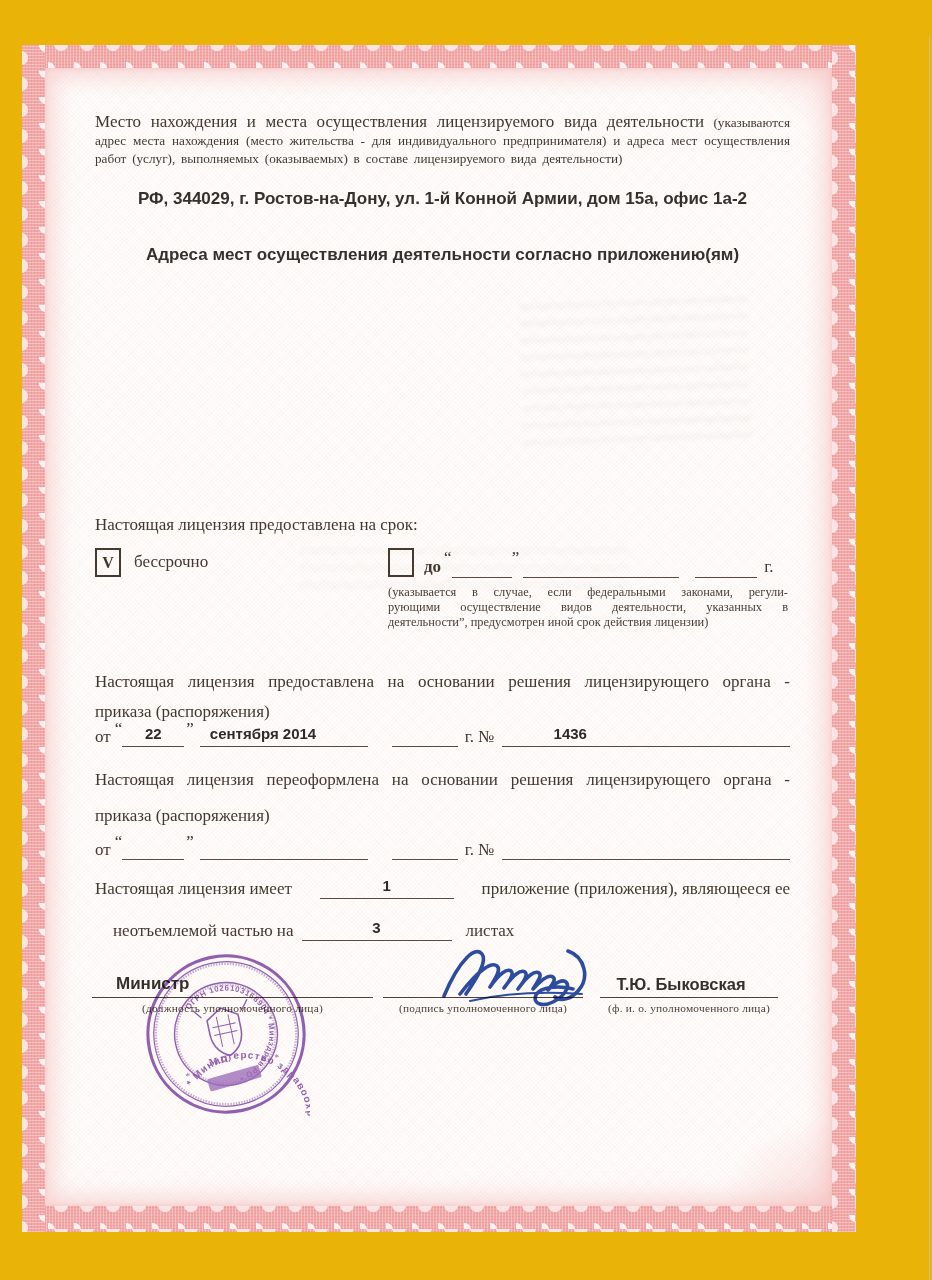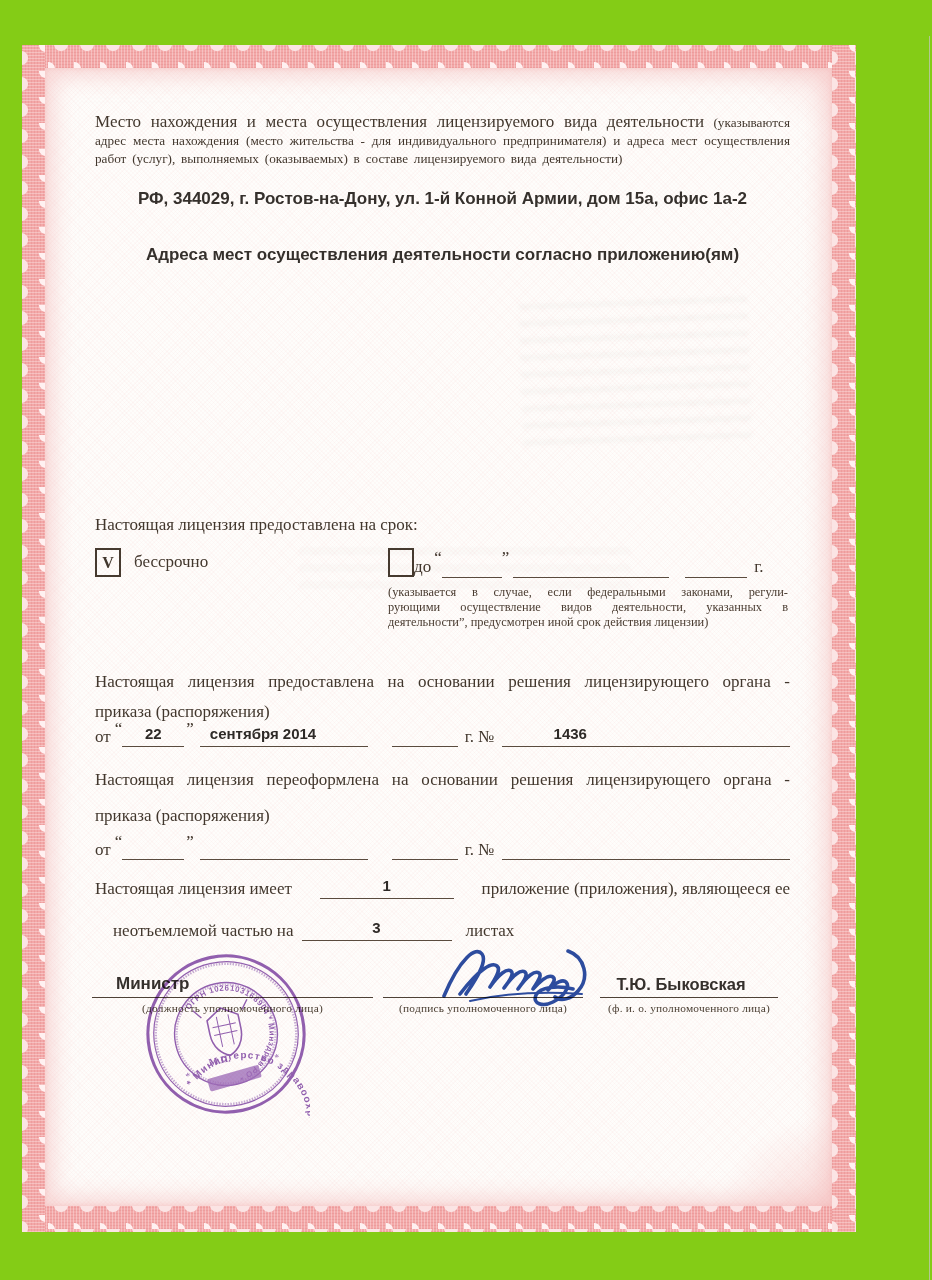--- a/index.html
+++ b/index.html
@@ -1,16 +1,16 @@
 <!DOCTYPE html>
 <html><head>
 <meta charset="utf-8">
 <style>
   html,body{margin:0;padding:0;background:#ffffff;}
-  #canvas{position:relative;width:932px;height:1280px;background:#84cc16;overflow:hidden;
+  #canvas{position:relative;width:932px;height:1280px;background:#eab308;overflow:hidden;
           font-family:"Liberation Serif","DejaVu Serif",serif;color:#42372d;}
   
   #frame{position:absolute;left:22px;top:45px;width:834px;height:1187px;background:#fefdfb;}
   .band{position:absolute;background-color:#f3a8a8;}
   .band-h{
     background-image:
       radial-gradient(9px 9px at 13px -1px, #fbe4e4 0 6.5px, rgba(251,228,228,0) 7.5px),
       radial-gradient(9px 9px at 0px 24px, #fff1f1 0 6.5px, rgba(255,241,241,0) 7.5px),
       repeating-linear-gradient(90deg, rgba(255,255,255,.30) 0 1px, transparent 1px 3px),
       repeating-linear-gradient(0deg, rgba(205,95,95,.16) 0 1px, transparent 1px 3px);
@@ -94,21 +94,21 @@
 
   <div class="cbrow" style="left:95px;top:548px;">
     <span class="cb">
         <span class="mark">V</span>
       </span>
     <span class="serif" style="margin-left:13px;padding-top:4px;">бессрочно</span>
   </div>
 
   <div class="cbrow" style="left:388px;top:548px;width:402px;">
     <span class="cb"></span>
-    <span class="serif" style="margin-left:0;align-self:flex-end;padding-bottom:2px;">до</span>
+    <span class="serif" style="margin-left:10px;align-self:flex-end;padding-bottom:2px;font-weight:bold;">до</span>
     <span class="q" style="margin-left:3px;padding-bottom:10px;">“</span>
     <span class="slot" style="width:60px;align-self:flex-end;height:28px;"></span>
     <span class="q" style="padding-bottom:10px;">”</span>
     <span class="slot" style="width:156px;align-self:flex-end;height:28px;margin-left:4px;"></span>
     <span class="slot" style="width:62px;align-self:flex-end;height:28px;margin-left:16px;"></span>
     <span class="serif" style="margin-left:7px;align-self:flex-end;padding-bottom:2px;">г.</span>
   </div>
 
   <div class="abs notes" style="left:388px;top:585px;width:400px;">
     <div>(указывается в случае, если федеральными законами, регули-</div>

